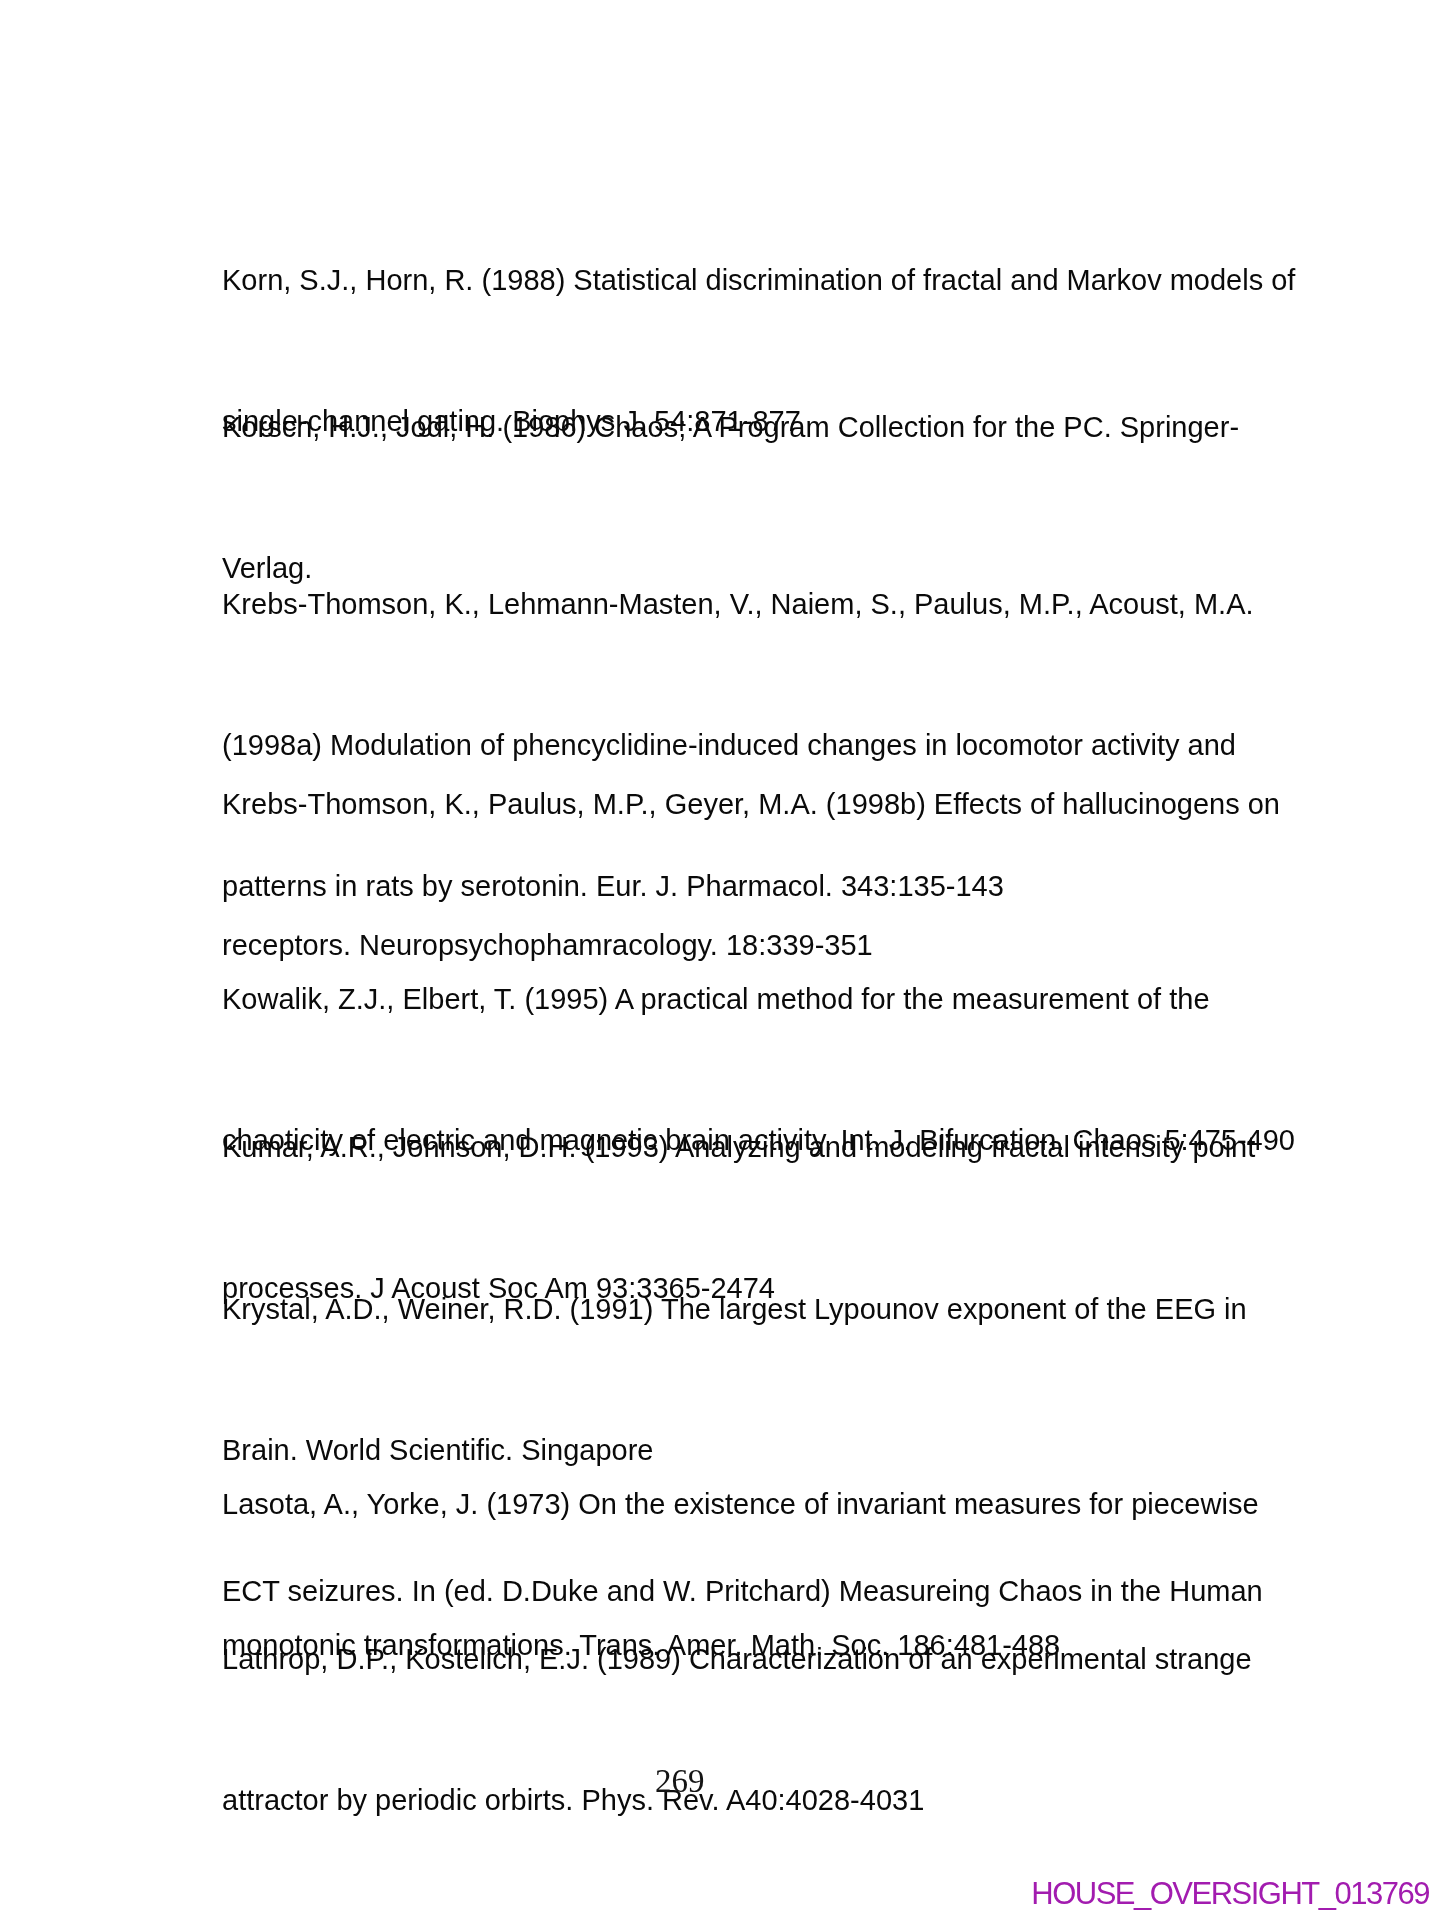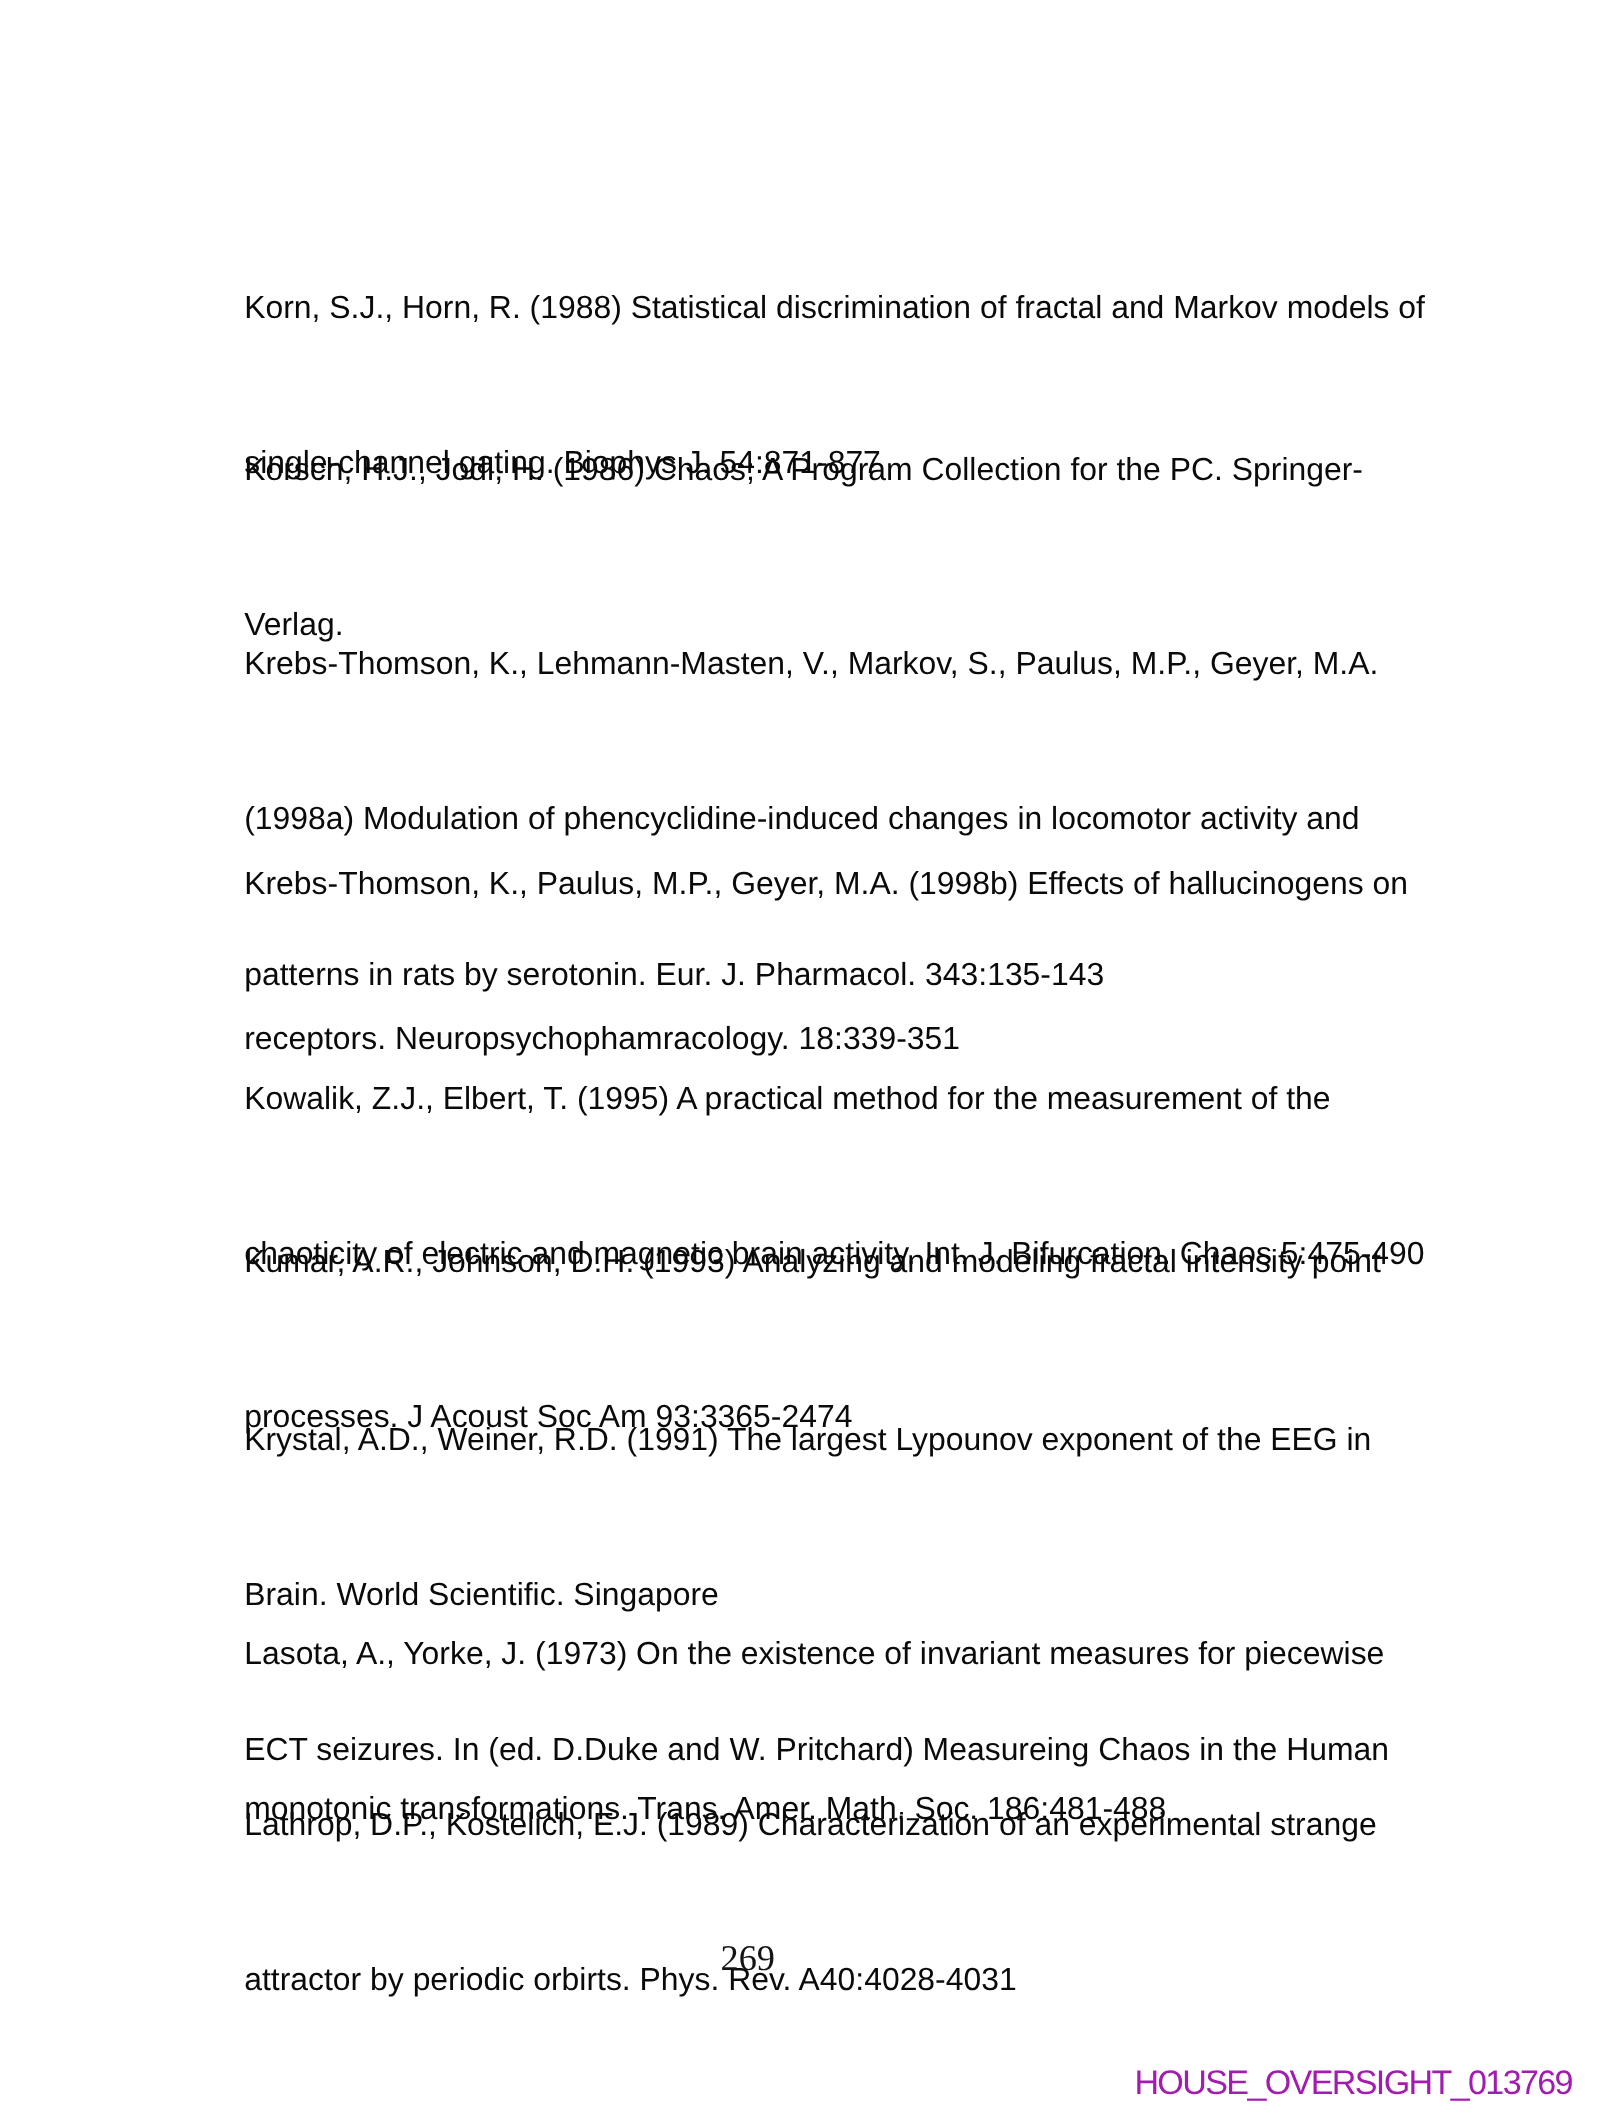--- a/index.html
+++ b/index.html
@@ -68,21 +68,21 @@
     <span class="line">Korn, S.J., Horn, R. (1988) Statistical discrimination of fractal and Markov models of</span>
     <span class="line">single-channel gating. Biophys J. 54:871-877</span>
   </div>
 
   <div class="ref ref-korsch">
     <span class="line">Korsch, H.J., Jodl, H. (1986) Chaos; A Program Collection for the PC. Springer-</span>
     <span class="line">Verlag.</span>
   </div>
 
   <div class="ref ref-krebs-a">
-    <span class="line">Krebs-Thomson, K., Lehmann-Masten, V., Markov, S., Paulus, M.P., Geyer, M.A.</span>
+    <span class="line">Krebs-Thomson, K., Lehmann-Masten, V., Naiem, S., Paulus, M.P., Acoust, M.A.</span>
     <span class="line">(1998a) Modulation of phencyclidine-induced changes in locomotor activity and</span>
     <span class="line">patterns in rats by serotonin. Eur. J. Pharmacol. 343:135-143</span>
   </div>
 
   <div class="ref ref-krebs-b">
     <span class="line">Krebs-Thomson, K., Paulus, M.P., Geyer, M.A. (1998b) Effects of hallucinogens on</span>
     <span class="line">receptors. Neuropsychophamracology. 18:339-351</span>
   </div>
 
   <div class="ref ref-kowalik">

